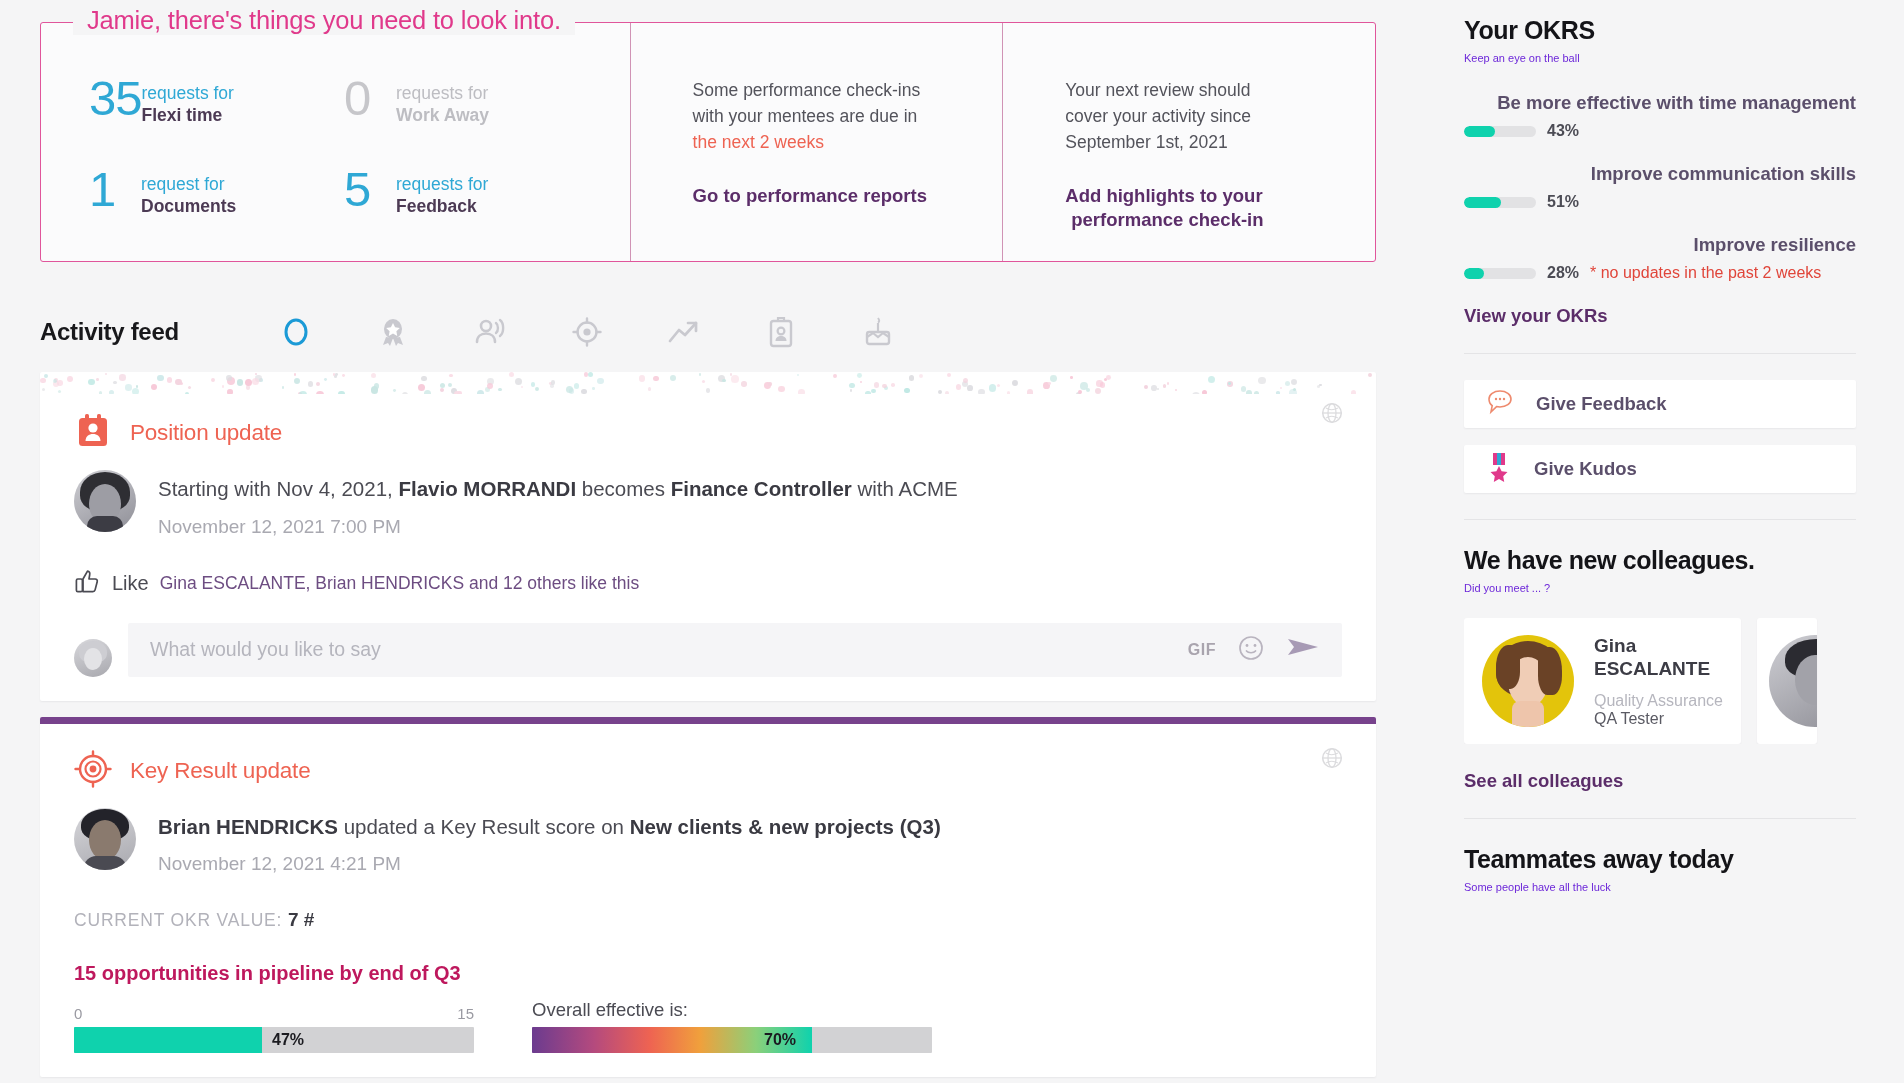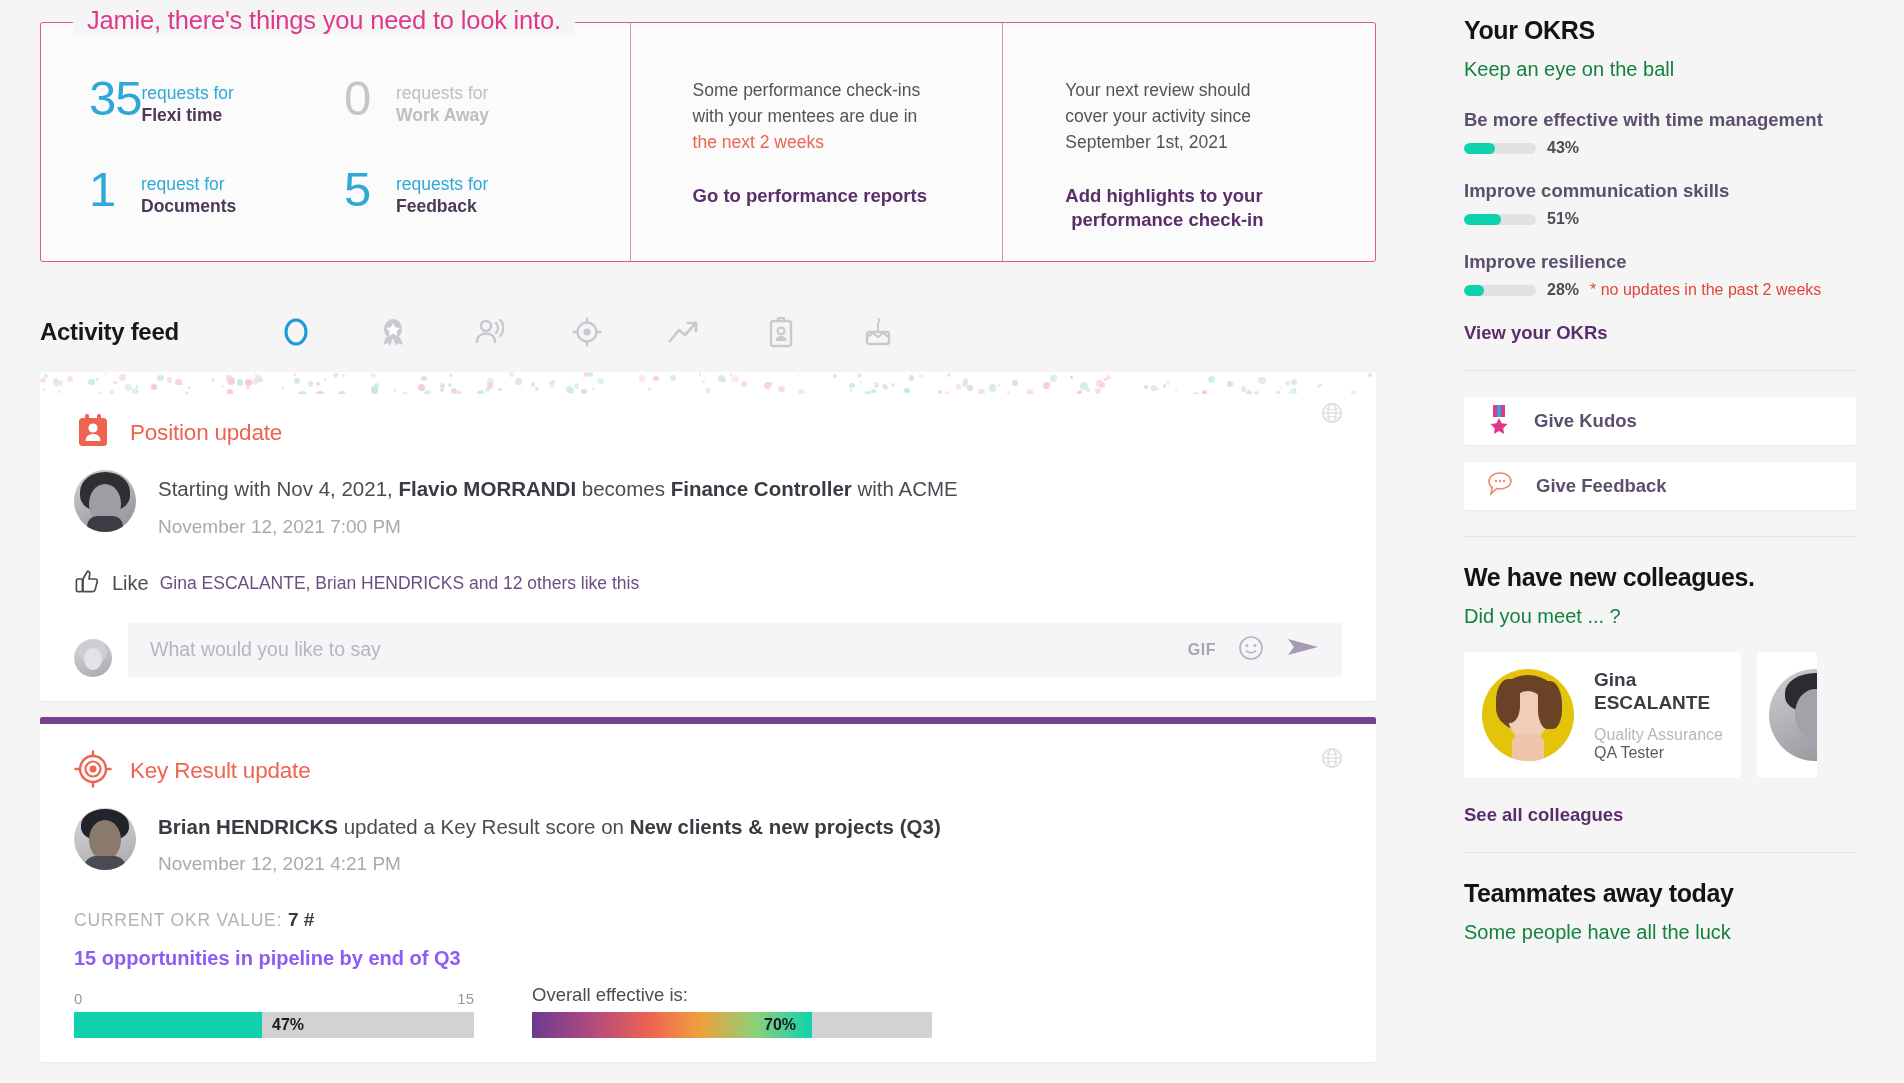--- a/index.html
+++ b/index.html
@@ -116,41 +116,41 @@
     flex: 1; border: none; background: transparent; outline: none;
     font-size: 19.5px; color: #55555d; font-family: "Liberation Sans", sans-serif;
   }
   .comment-box input::placeholder { color: #b5b5bd; }
   .comment-actions { display: flex; align-items: center; gap: 22px; margin-left: 14px; }
   .gif-btn { font-size: 16px; font-weight: bold; color: #a9a4ae; letter-spacing: 0.5px; cursor: pointer; }
 
   
   .okr-value { margin-top: 34px; font-size: 17.5px; color: #b2b2ba; letter-spacing: 0.8px; }
   .okr-value b { color: #3a3a42; letter-spacing: 0; font-size: 19px; }
-  .kr-title { margin-top: 16px; font-size: 20px; font-weight: bold; color: #8b5cf6; }
+  .kr-title { margin-top: 31px; font-size: 20px; font-weight: bold; color: #be185d; }
 
   .bars { display: flex; gap: 58px; margin-top: 14px; align-items: flex-end; }
   .bar-group { width: 400px; }
   .bar-scale { display: flex; justify-content: space-between; font-size: 15px; color: #9a9aa2; margin-bottom: 5px; }
   .bar-label { font-size: 18.5px; color: #4b4b53; margin-bottom: 6px; }
   .bar-track { height: 26px; background: #d2d2d4; border-radius: 1px; position: relative; overflow: hidden; }
   .bar-fill { height: 100%; position: absolute; left: 0; top: 0; }
   .bar-fill.teal { background: #0fd2ad; }
   .bar-fill.rainbow { background: linear-gradient(90deg,#6b3b8f 0%,#b44a7e 22%,#ee6352 42%,#f0a03c 60%,#8bd07a 80%,#0fd2ad 100%); }
   .bar-pct { position: absolute; font-size: 16px; font-weight: bold; color: #1b1b20; top: 4px; }
 
   
   .side-col {
     width: 488px; padding: 16px 48px 16px 48px; background: #f5f5f6; position: relative;
   }
   .side-h1 { font-size: 25px; font-weight: bold; color: #141418; letter-spacing: -0.4px; }
-  .side-sub { font-size: 20px; color: #15803d; margin-top: 13px; }
+  .side-sub { font-size: 11px; color: #6d28d9; margin-top: 7px; }
 
   .okr-list { margin-top: 28px; }
-  .okr-item { margin-bottom: 23px; }
+  .okr-item { margin-bottom: 23px; text-align: right; }
   .okr-name { font-size: 18.5px; font-weight: bold; color: #5b4f6b; }
   .okr-meter { display: flex; align-items: center; gap: 11px; margin-top: 8px; }
   .okr-track { width: 72px; height: 11px; background: #e2e2e4; border-radius: 6px; overflow: hidden; }
   .okr-fill { height: 100%; background: #0fd2ad; border-radius: 6px; }
   .okr-pct { font-size: 16px; font-weight: bold; color: #4c4c55; }
   .okr-warn { font-size: 16px; color: #e0453a; }
 
   .side-link { display: block; font-size: 18.5px; font-weight: bold; color: #5b2d69; margin-top: 8px; cursor: pointer; }
   .side-div { height: 1px; background: #e4e4e6; margin: 26px 0 26px 0; }
 
@@ -669,40 +669,40 @@
       </div>
 
       <div class="side-link">View your OKRs</div>
     </div>
 
     <div class="side-div"></div>
 
     <div>
       <div class="action-btn">
         <span>
+          <svg width="28" height="28" viewBox="0 0 28 28">
+            <path d="M14 3 c6.3 0 11 3.5 11 8 s-4.7 8-11 8 c-1.2 0-2.4-.1-3.5-.4 L5 24 l1.2-6.3 C4.2 16.2 3 13.7 3 11 c0-4.5 4.7-8 11-8 z" fill="none" stroke="#ee8a6e" stroke-width="1.6"></path>
+            <circle cx="10" cy="11" r="1.2" fill="#ee8a6e"></circle>
+            <circle cx="14" cy="11" r="1.2" fill="#ee8a6e"></circle>
+            <circle cx="18" cy="11" r="1.2" fill="#ee8a6e"></circle>
+          </svg>
+        </span>
+        <span class="action-label">Give Feedback</span>
+      </div>
+
+      <div class="action-btn">
+        <span>
           <svg width="26" height="30" viewBox="0 0 26 30">
             <rect x="7" y="1" width="4" height="12" fill="#e0398b"></rect>
             <rect x="11" y="1" width="4" height="12" fill="#2fa8d5"></rect>
             <rect x="15" y="1" width="4" height="12" fill="#e0398b"></rect>
             <path d="M13 14 l2.6 5.3 5.9.8-4.3 4.1 1 5.8-5.2-2.9-5.2 2.9 1-5.8-4.3-4.1 5.9-.8z" fill="#e0398b"></path>
           </svg>
         </span>
         <span class="action-label">Give Kudos</span>
-      </div>
-
-      <div class="action-btn">
-        <span>
-          <svg width="28" height="28" viewBox="0 0 28 28">
-            <path d="M14 3 c6.3 0 11 3.5 11 8 s-4.7 8-11 8 c-1.2 0-2.4-.1-3.5-.4 L5 24 l1.2-6.3 C4.2 16.2 3 13.7 3 11 c0-4.5 4.7-8 11-8 z" fill="none" stroke="#ee8a6e" stroke-width="1.6"></path>
-            <circle cx="10" cy="11" r="1.2" fill="#ee8a6e"></circle>
-            <circle cx="14" cy="11" r="1.2" fill="#ee8a6e"></circle>
-            <circle cx="18" cy="11" r="1.2" fill="#ee8a6e"></circle>
-          </svg>
-        </span>
-        <span class="action-label">Give Feedback</span>
       </div>
 
     </div>
 
     <div class="side-div"></div>
 
     <div>
       <div class="side-h1">We have new colleagues.</div>
       <div class="side-sub">Did you meet ... ?</div>
 

